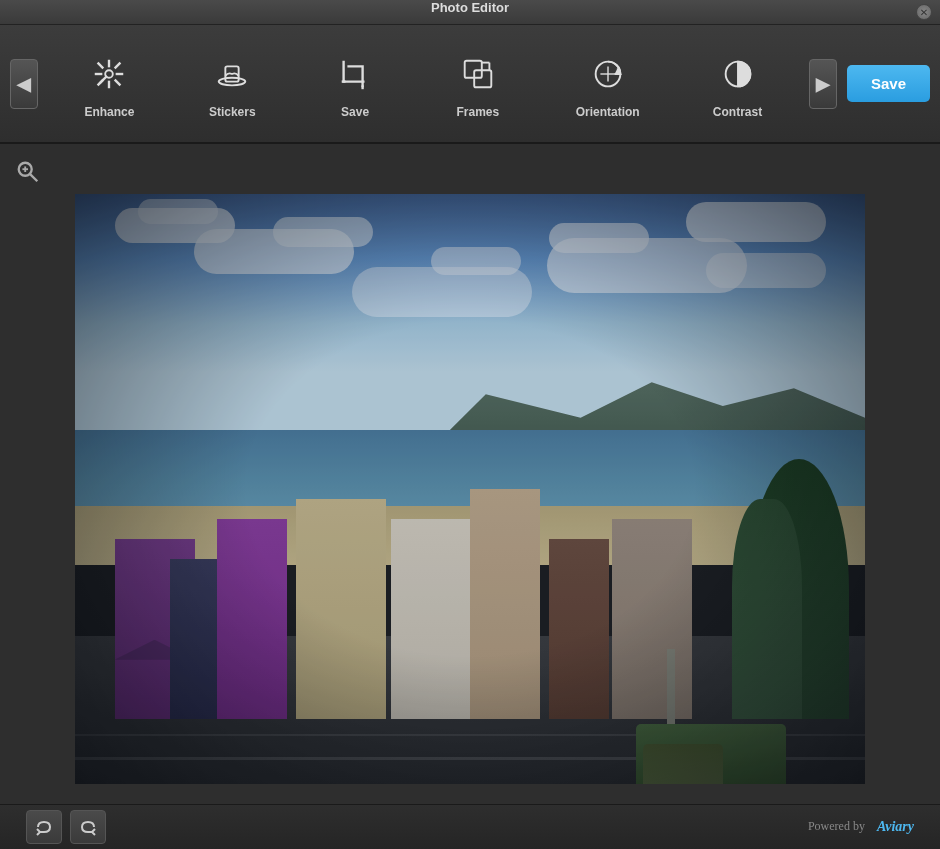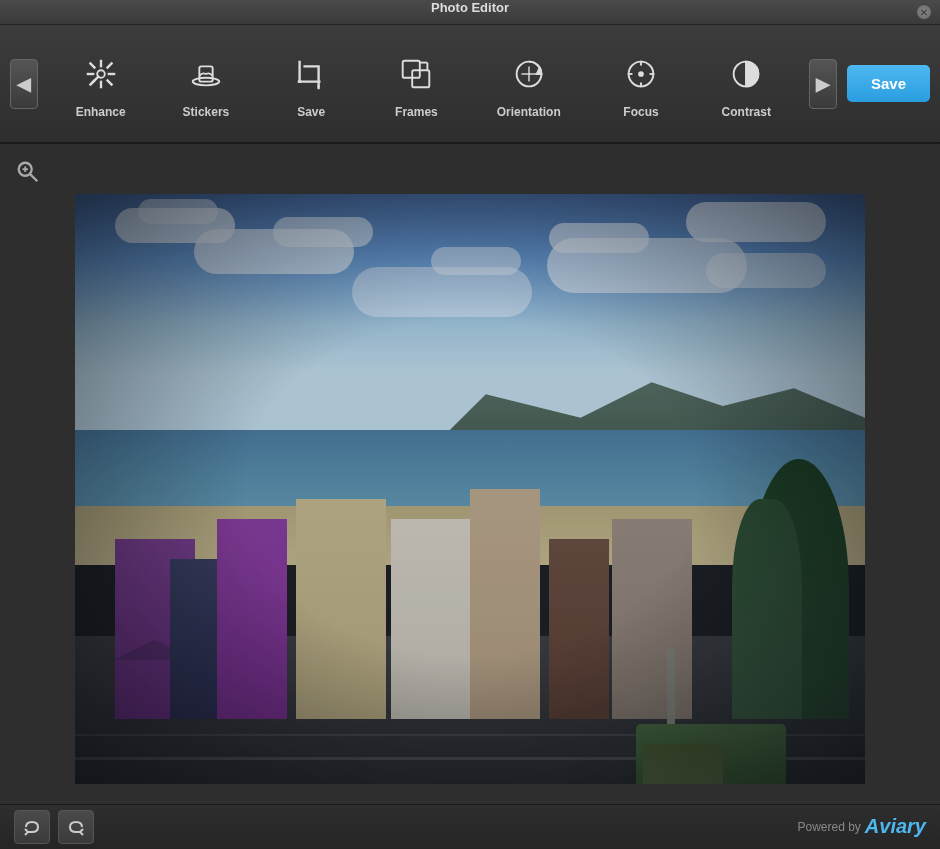--- a/index.html
+++ b/index.html
@@ -252,22 +252,23 @@
       bottom: 20%;
     }
 
     
     .bottom-bar {
       height: 50px;
       background: linear-gradient(to bottom, #2e2e2e, #252525);
       border-top: 1px solid #1a1a1a;
       display: flex;
       align-items: center;
-      padding: 0 14px;
+      padding: 0 26px;
       justify-content: space-between;
+      font-family: Liberation Serif, serif;
     }
     .bottom-nav-btns {
       display: flex;
       gap: 8px;
     }
     .nav-arrow-btn {
       width: 36px;
       height: 34px;
       background: linear-gradient(to bottom, #4a4a4a, #3a3a3a);
       border: 1px solid #555;
@@ -282,22 +283,23 @@
     .powered-by {
       color: #888;
       font-size: 12px;
       display: flex;
       align-items: center;
       gap: 4px;
     }
     .aviary-logo {
       color: #4db8f0;
       font-style: italic;
-      font-size: 20px;
+      font-size: 14px;
       font-weight: bold;
+      margin-left: 8px;
     }
   </style>
 </head>
 <body>
 
 <div class="title-bar">
   <span class="title-bar-title">Photo Editor</span>
   <div class="close-btn">✕</div>
 </div>
 
@@ -370,33 +372,20 @@
           <circle cx="20" cy="20" r="13" stroke="#ddd" stroke-width="2"></circle>
           <path d="M20 7 A13 13 0 0 1 33 20" stroke="#ddd" stroke-width="2" fill="none"></path>
           <polyline points="30,14 33,20 27,20" stroke="#ddd" stroke-width="2" fill="#ddd"></polyline>
           <line x1="20" y1="12" x2="20" y2="28" stroke="#ddd" stroke-width="1.5"></line>
           <line x1="12" y1="20" x2="28" y2="20" stroke="#ddd" stroke-width="1.5"></line>
         </svg>
       </div>
       <span class="tool-label">Orientation</span>
     </div>
 
-    <div class="tool-item">
-      <div class="tool-icon">
-        <svg viewBox="0 0 40 40">
-          <circle cx="20" cy="20" r="13" stroke="#ddd" stroke-width="2"></circle>
-          <circle cx="20" cy="20" r="2" fill="#ddd"></circle>
-          <line x1="20" y1="6" x2="20" y2="11" stroke="#ddd" stroke-width="2"></line>
-          <line x1="20" y1="29" x2="20" y2="34" stroke="#ddd" stroke-width="2"></line>
-          <line x1="6" y1="20" x2="11" y2="20" stroke="#ddd" stroke-width="2"></line>
-          <line x1="29" y1="20" x2="34" y2="20" stroke="#ddd" stroke-width="2"></line>
-        </svg>
-      </div>
-      <span class="tool-label">Focus</span>
-    </div>
 
 
     <div class="tool-item">
       <div class="tool-icon">
         <svg viewBox="0 0 40 40">
           <circle cx="20" cy="20" r="13" stroke="#ddd" stroke-width="2"></circle>
           <path d="M20 7 A13 13 0 0 1 20 33 Z" fill="#ddd"></path>
         </svg>
       </div>
       <span class="tool-label">Contrast</span>

